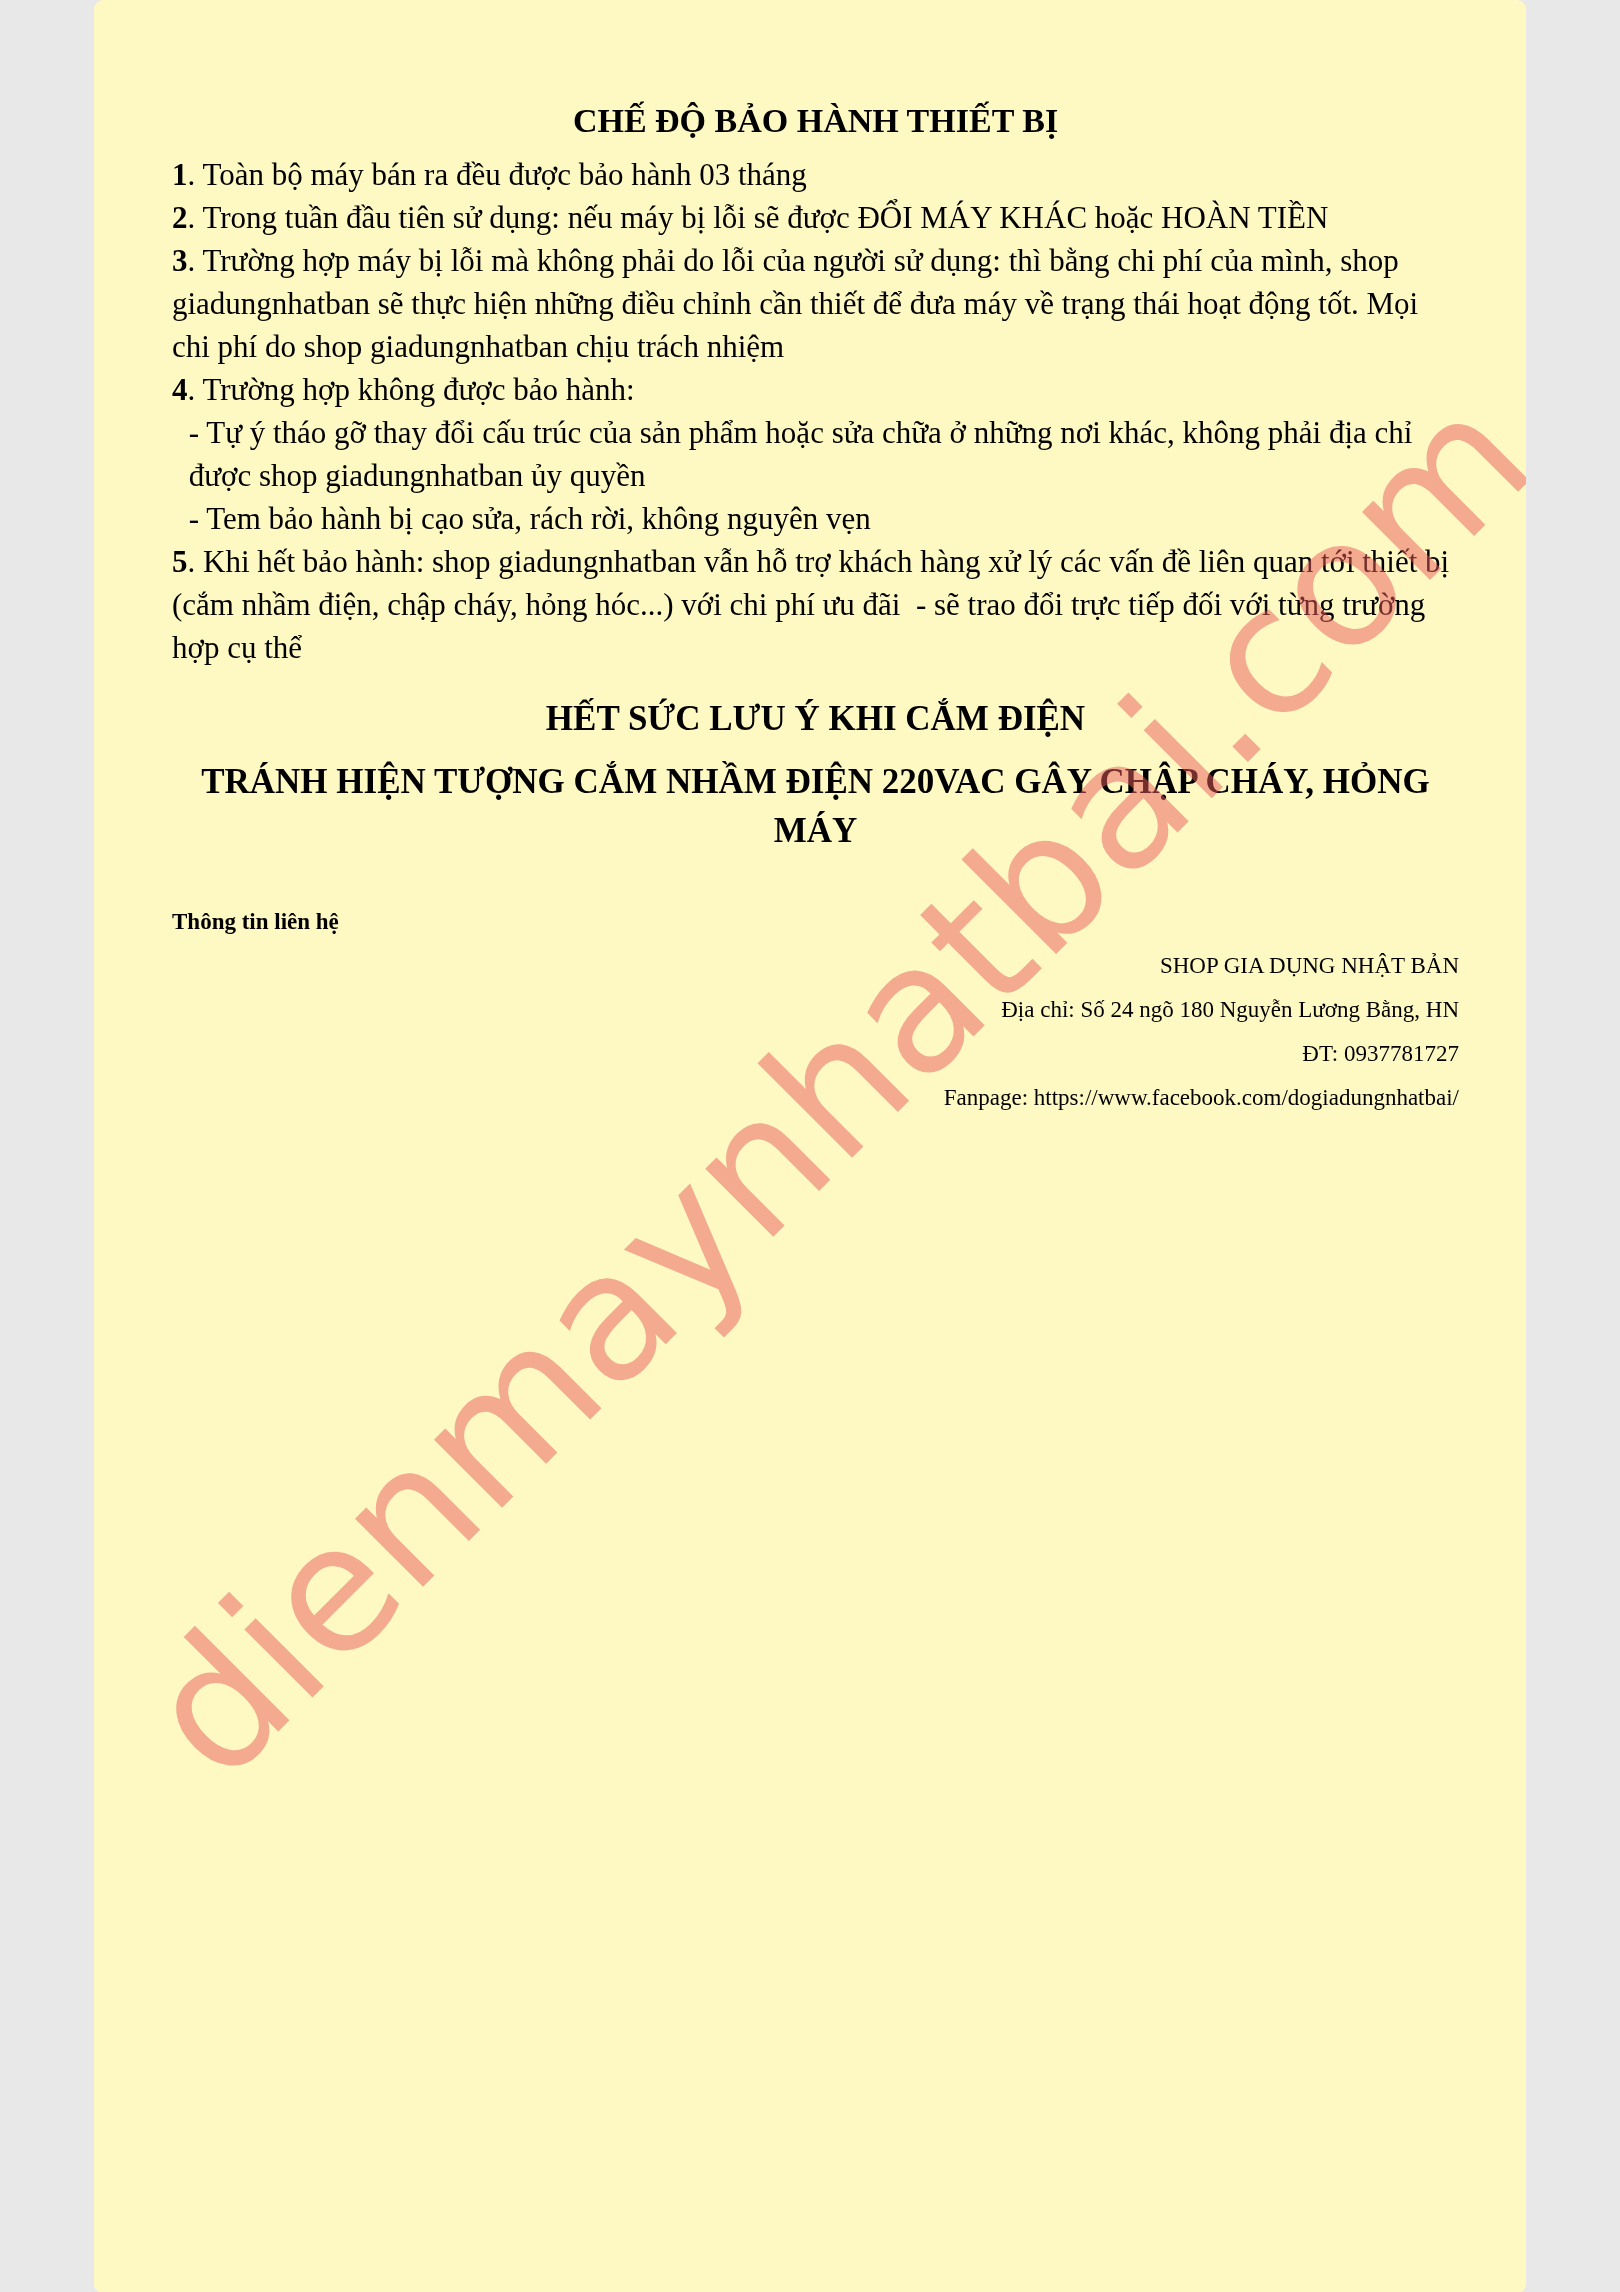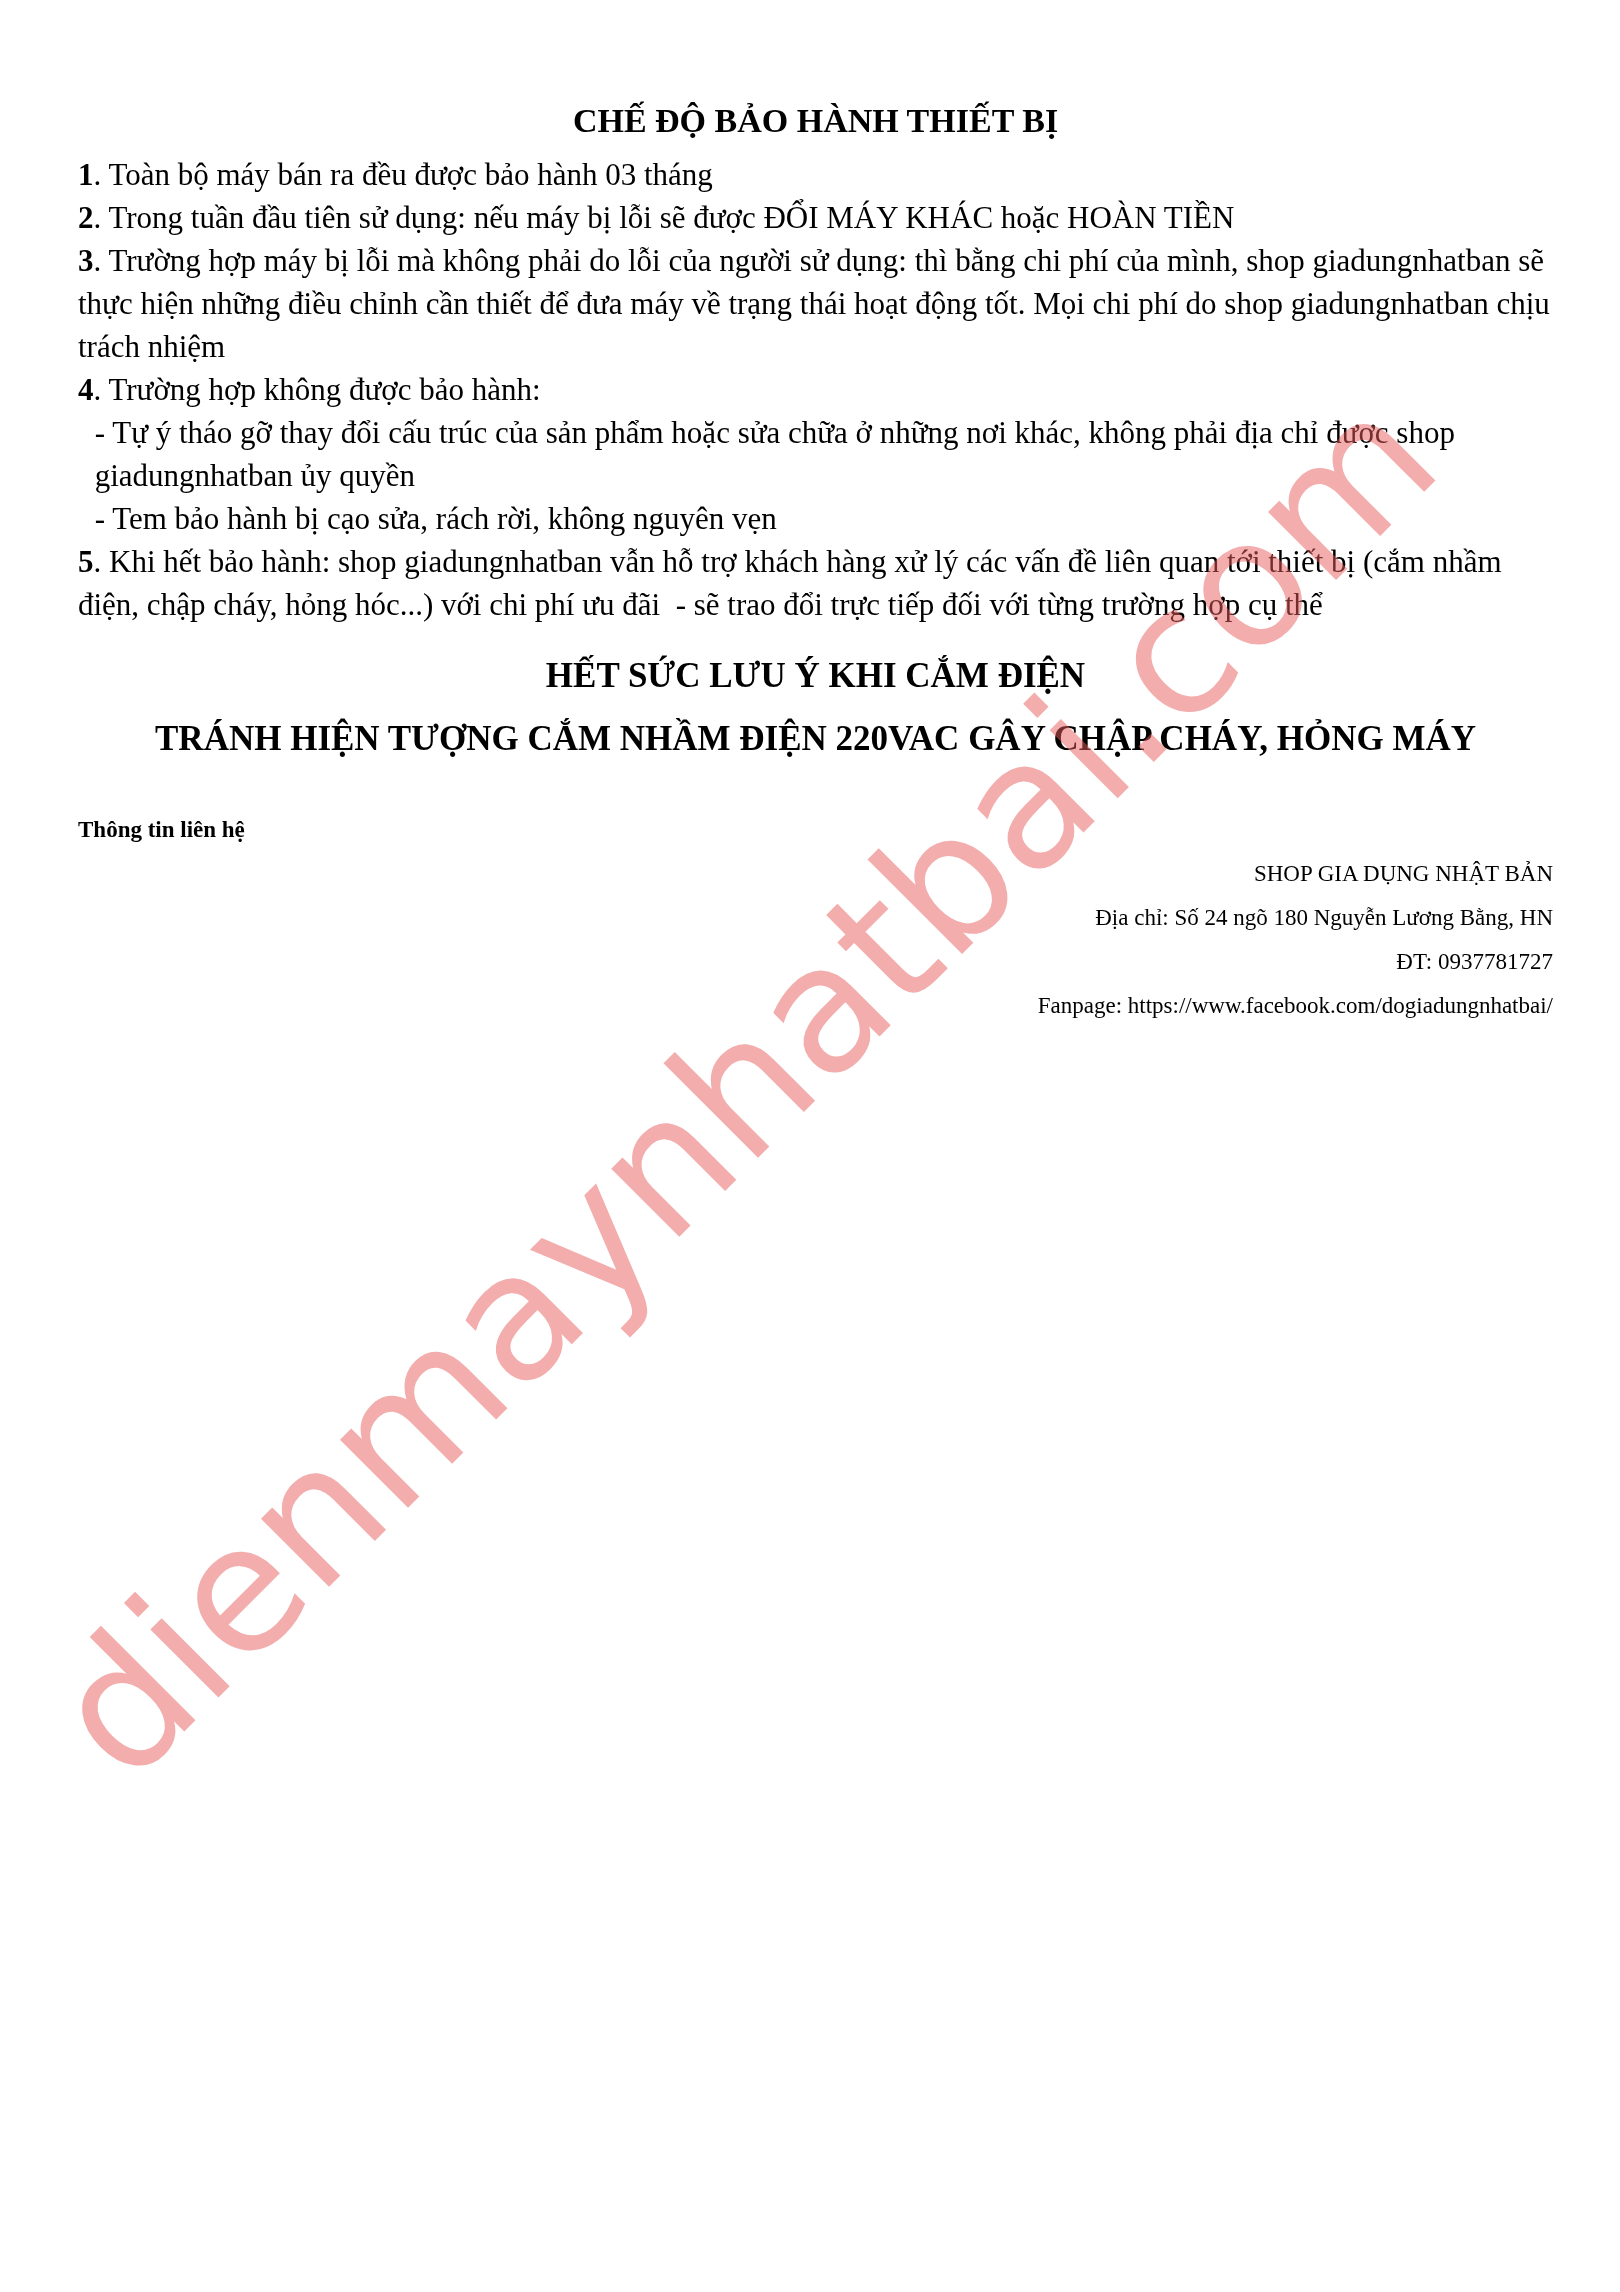--- a/index.html
+++ b/index.html
@@ -1,24 +1,25 @@
 <!DOCTYPE html>
 <html lang="vi"><head>
 <meta charset="utf-8">
 <style>
   html, body { margin: 0; padding: 0; background: #e8e8e8; }
   .page {
     position: relative;
-    width: 1620px;
+    width: 1432px;
     height: 2293px;
     margin: 0 auto;
-    background: #ffffff;
+    background: #fef9c3;
     overflow: hidden;
     font-family: "Liberation Serif", "DejaVu Serif", serif;
     color: #000000;
+    border-radius: 9px;
   }
   .content {
     position: absolute;
     top: 98px;
     left: 78px;
     right: 67px;
   }
   .doc-title {
     text-align: center;
     font-weight: bold;

